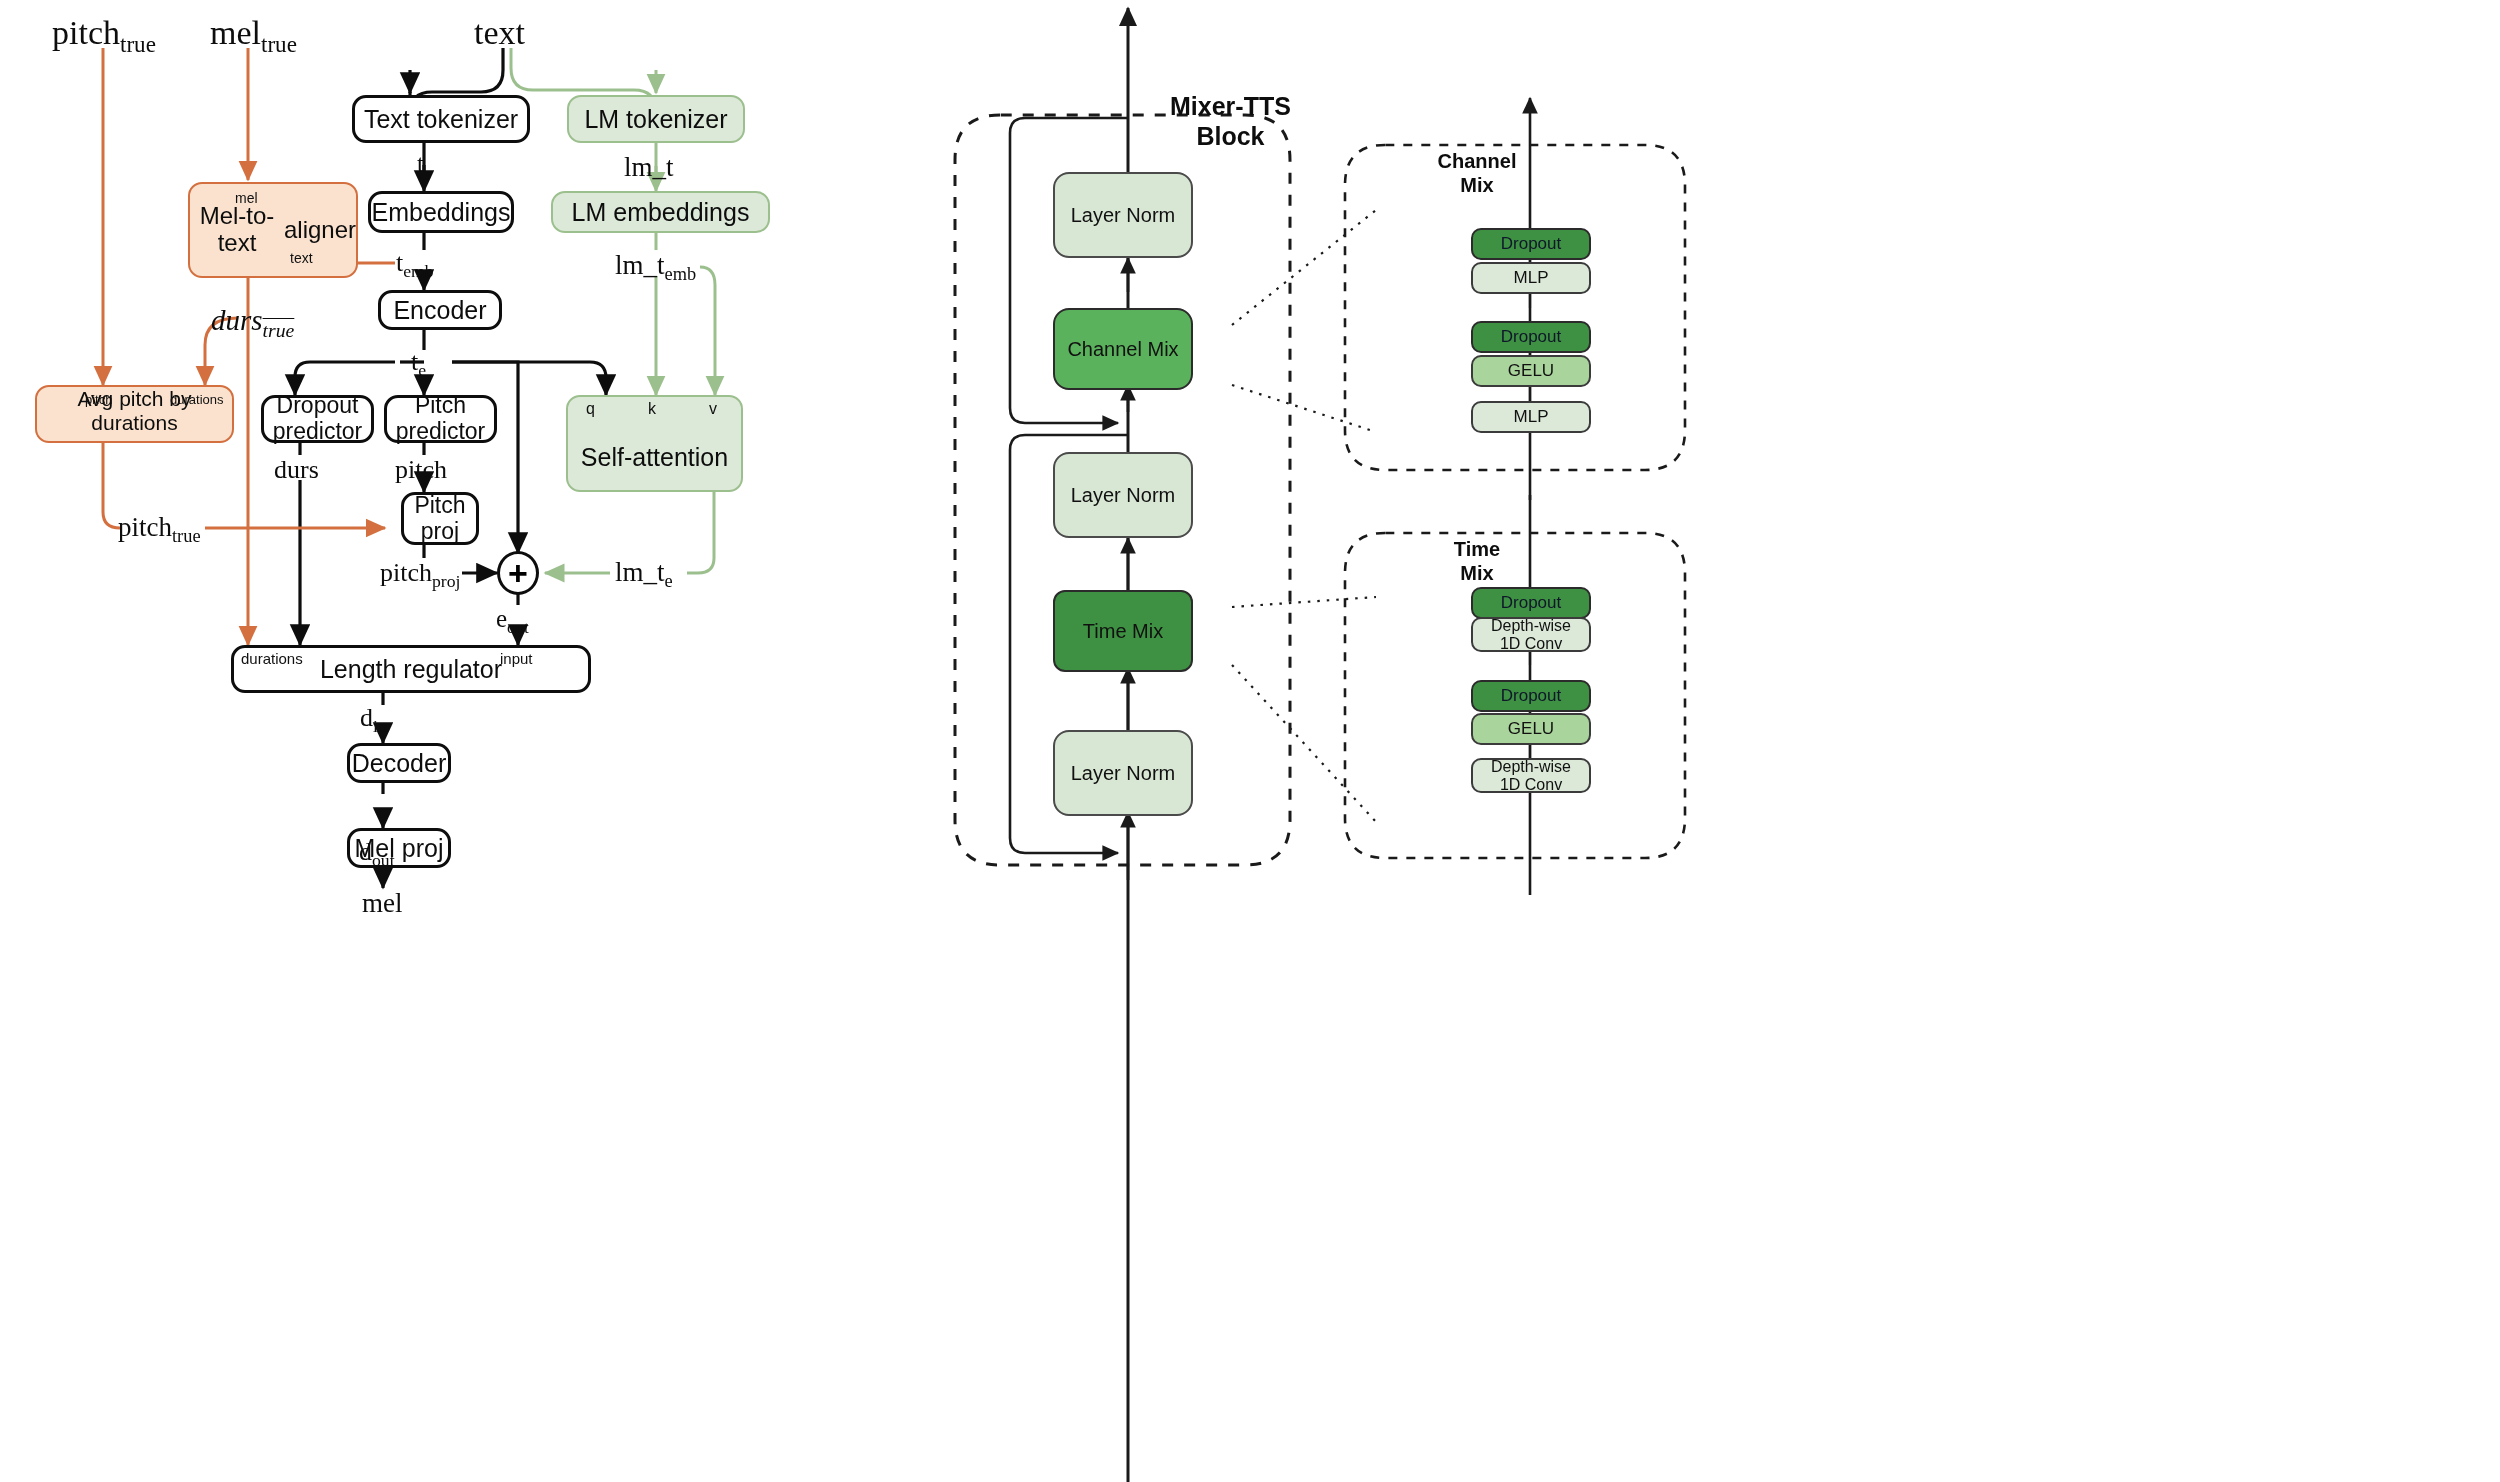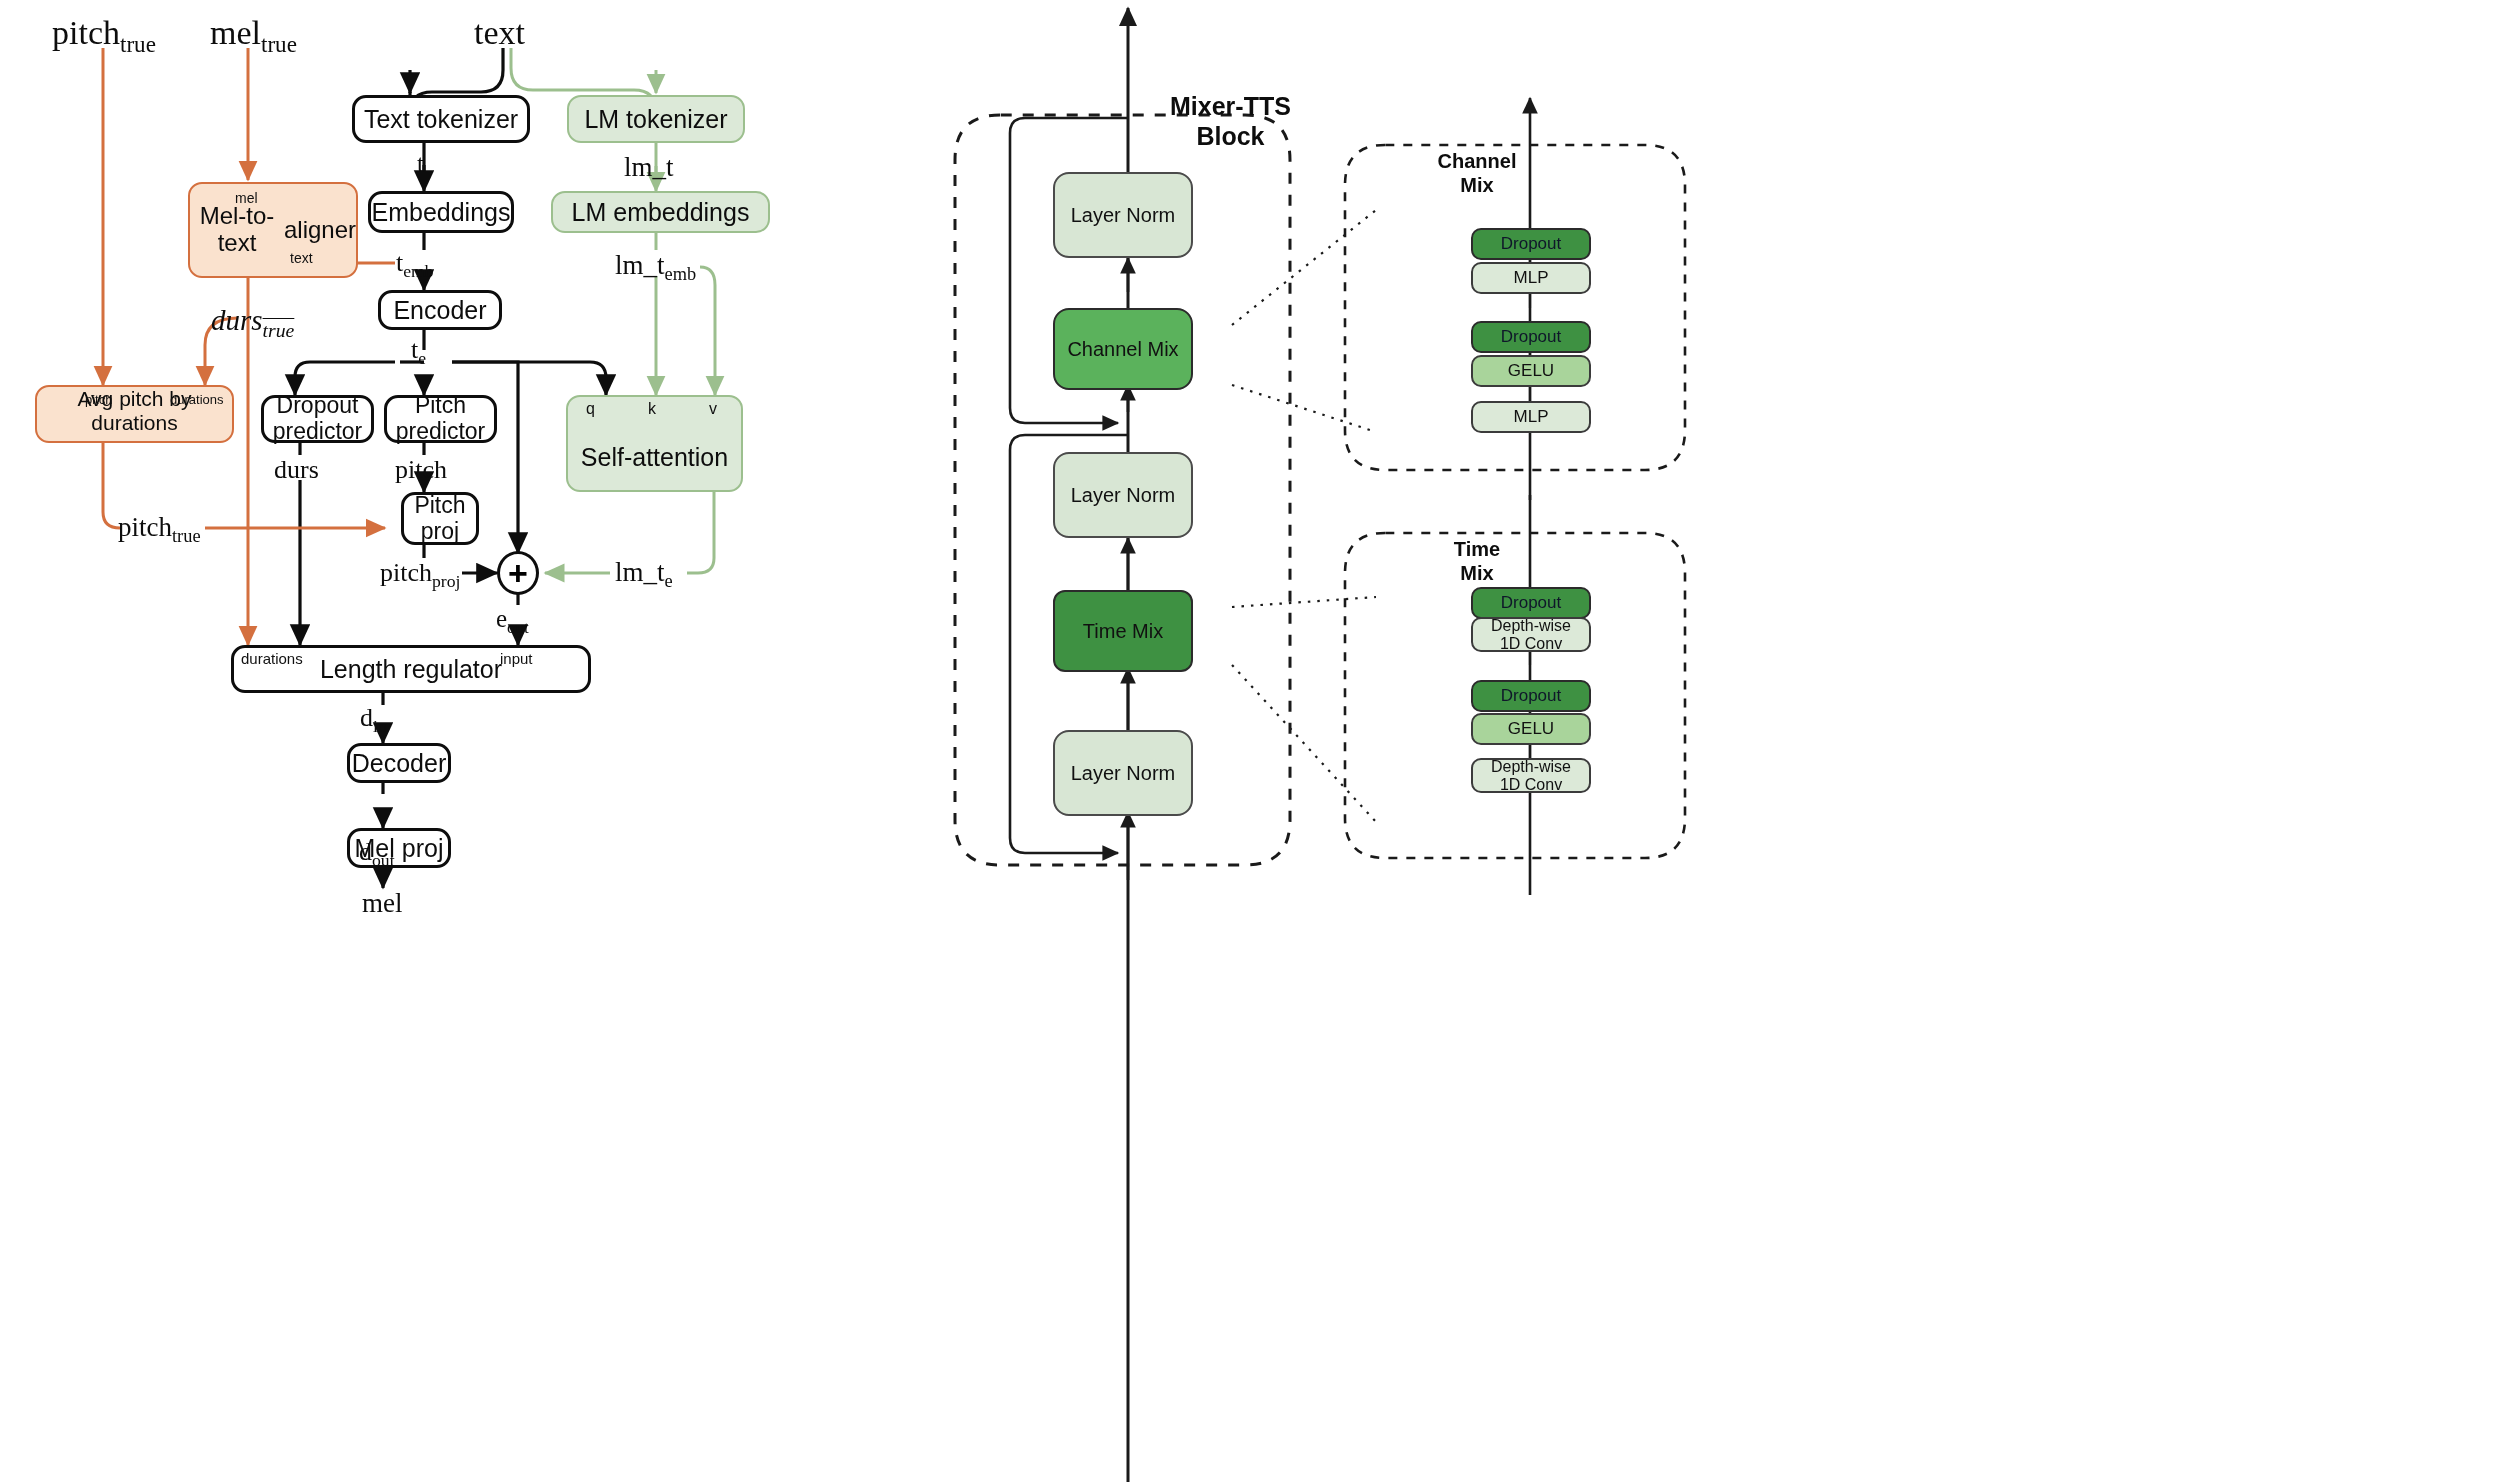--- a/index.html
+++ b/index.html
@@ -225,21 +225,21 @@
   <div class="lbl serif" style="left:417px;top:150px;font-size:25px;">t</div>
   <div class="lbl serif" style="left:624px;top:152px;font-size:27px;">lm_t</div>
 
   <div class="lbl serif" style="left:396px;top:248px;font-size:26px;">
     <span>t</span><sub>emb</sub>
   </div>
   <div class="lbl serif" style="left:615px;top:250px;font-size:27px;">
     <span>lm_t</span><sub>emb</sub>
   </div>
 
-  <div class="lbl serif" style="left:411px;top:335px;font-size:26px;">
+  <div class="lbl serif" style="left:411px;top:347px;font-size:26px;">
     <span>t</span><sub>e</sub>
   </div>
 
   <div class="lbl serif" style="left:211px;top:304px;font-size:29px;font-style:italic;">
     <span>durs</span><sub style="text-decoration:overline;">true</sub>
   </div>
 
   <div class="lbl serif" style="left:274px;top:455px;font-size:26px;">durs</div>
   <div class="lbl serif" style="left:395px;top:455px;font-size:26px;">pitch</div>
 

